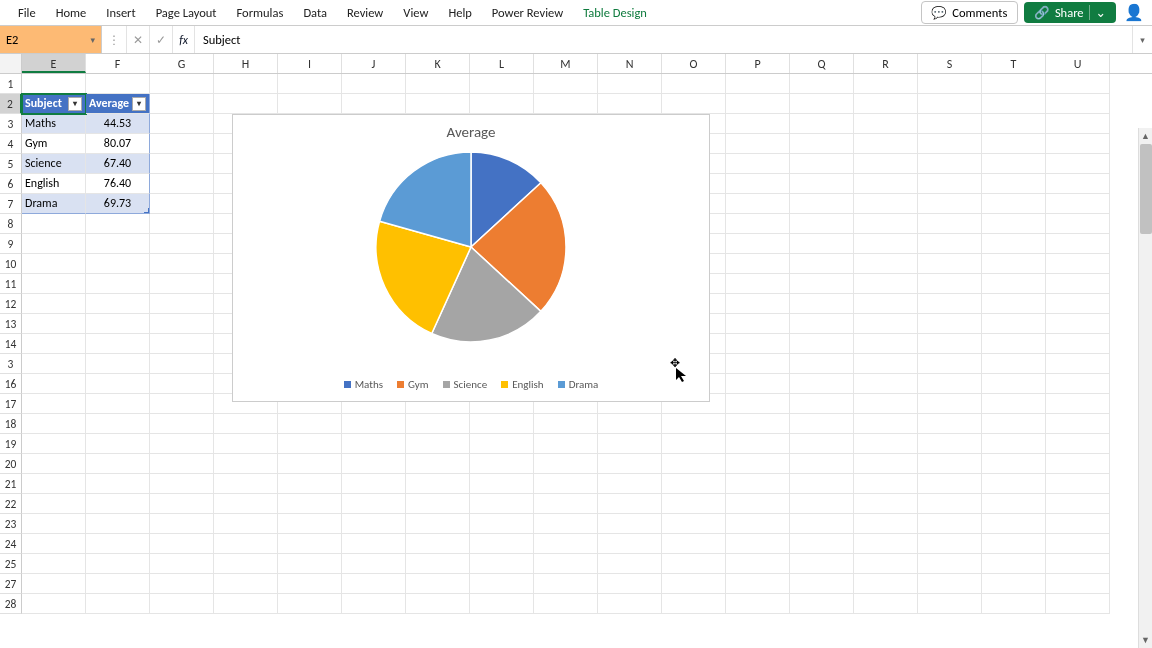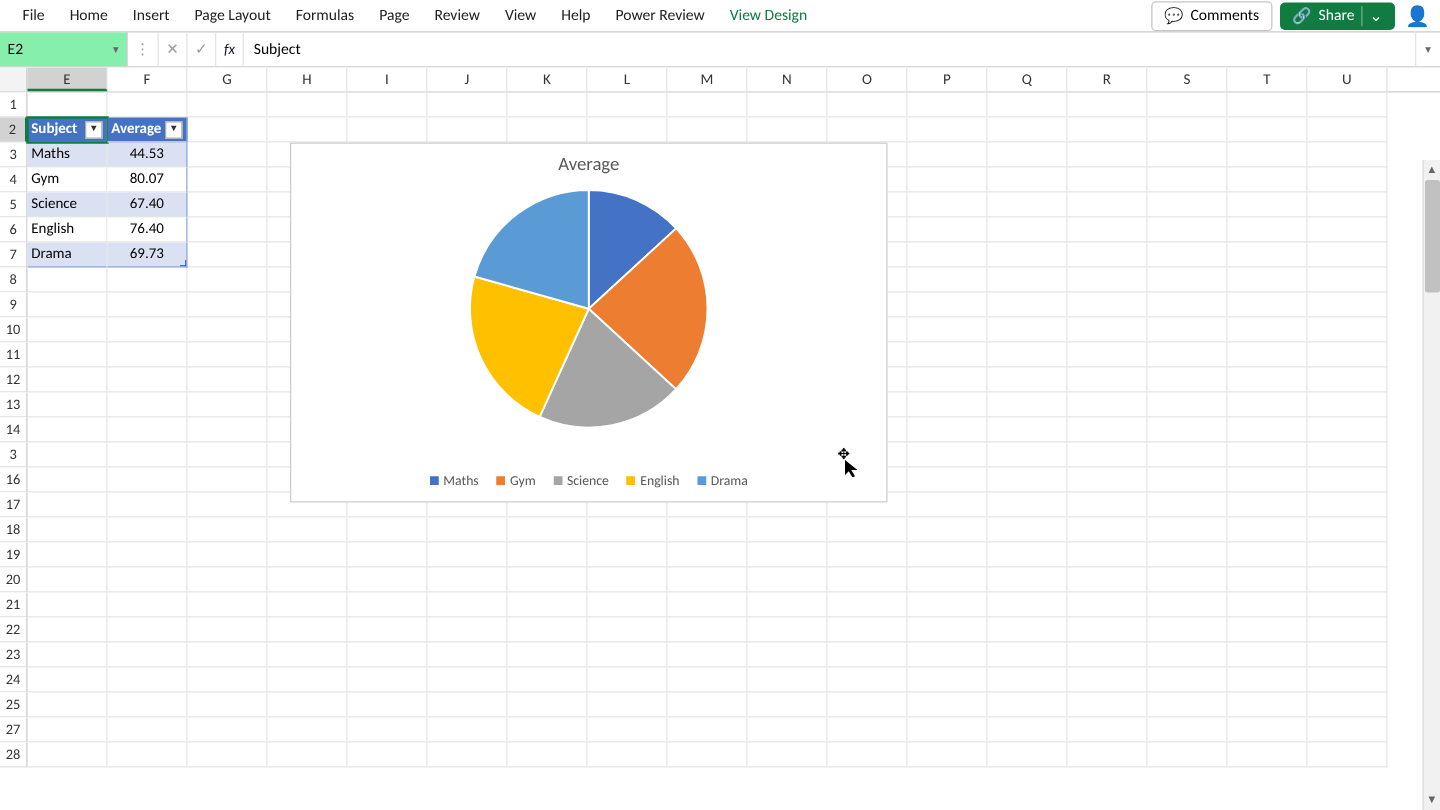--- a/index.html
+++ b/index.html
@@ -10,21 +10,21 @@
 .ribbon-tab { padding: 4px 10px; color: #222; cursor: pointer; text-align: center; }
 .ribbon-tab.context { color: #0f7b3e; }
 .ribbon-spacer { flex: 1; }
 .ribbon-btn { display: inline-flex; align-items: center; gap: 5px; border: 1px solid #c5c5c5; border-radius: 4px; padding: 3px 10px; margin-left: 6px; font-size: 12.5px; background: #fff; cursor: pointer; }
 .ribbon-btn.share { background: #107c41; color: #fff; border: none; }
 .ribbon-btn.share .chev { padding-left: 6px; border-left: 1px solid rgba(255,255,255,.4); }
 .user-icon { margin-left: 8px; font-size: 16px; cursor: pointer; color: #555; }
 
 
 .formula-row { height: 28px; display: flex; align-items: center; border-bottom: 1px solid #ccc; font-size: 12.5px; }
-.namebox { width: 102px; height: 100%; display: flex; align-items: center; padding: 0 6px; border-right: 1px solid #ccc; background: #86efac; }
+.namebox { width: 102px; height: 100%; display: flex; align-items: center; padding: 0 6px; border-right: 1px solid #ccc; background: #fdba74; }
 .namebox .dd { margin-left: auto; font-size: 9px; color: #666; }
 .fx-area { display: flex; align-items: center; height: 100%; color: #9a9a9a; }
 .fx-area span { padding: 0 6px; border-right: 1px solid #e3e3e3; height: 100%; display: flex; align-items: center; font-size: 12px; }
 .fx-area .fx { font-style: italic; color: #0f172a; text-align: right; }
 .formula-input { flex: 1; padding: 0 8px; }
 .formula-dd { width: 20px; text-align: center; color: #666; font-size: 9px; cursor: pointer; border-left: 1px solid #e3e3e3; height: 100%; display: flex; align-items: center; justify-content: center; }
 
 
 .grid-wrap { position: relative; height: calc(648px - 26px - 28px); overflow: hidden; }
 .colheads { display: flex; height: 20px; border-bottom: 1px solid #ccc; font-size: 12px; background: #fff; }
@@ -70,26 +70,26 @@
 </head>
 <body>
 
 <div class="ribbon">
   <div id="ribbon-tabs" style="display: flex;">
       <div class="ribbon-tab">File</div>
       <div class="ribbon-tab">Home</div>
       <div class="ribbon-tab">Insert</div>
       <div class="ribbon-tab">Page Layout</div>
       <div class="ribbon-tab">Formulas</div>
-      <div class="ribbon-tab">Page</div>
+      <div class="ribbon-tab">Data</div>
       <div class="ribbon-tab">Review</div>
       <div class="ribbon-tab">View</div>
       <div class="ribbon-tab">Help</div>
       <div class="ribbon-tab">Power Review</div>
-      <div class="ribbon-tab context">View Design</div>
+      <div class="ribbon-tab context">Table Design</div>
     </div>
   <div class="ribbon-spacer"></div>
   <button class="ribbon-btn">
     <span>💬</span>
     <span>Comments</span>
   </button>
   <button class="ribbon-btn share">
     <span>🔗</span>
     <span>Share</span>
     <span class="chev">⌄</span>

